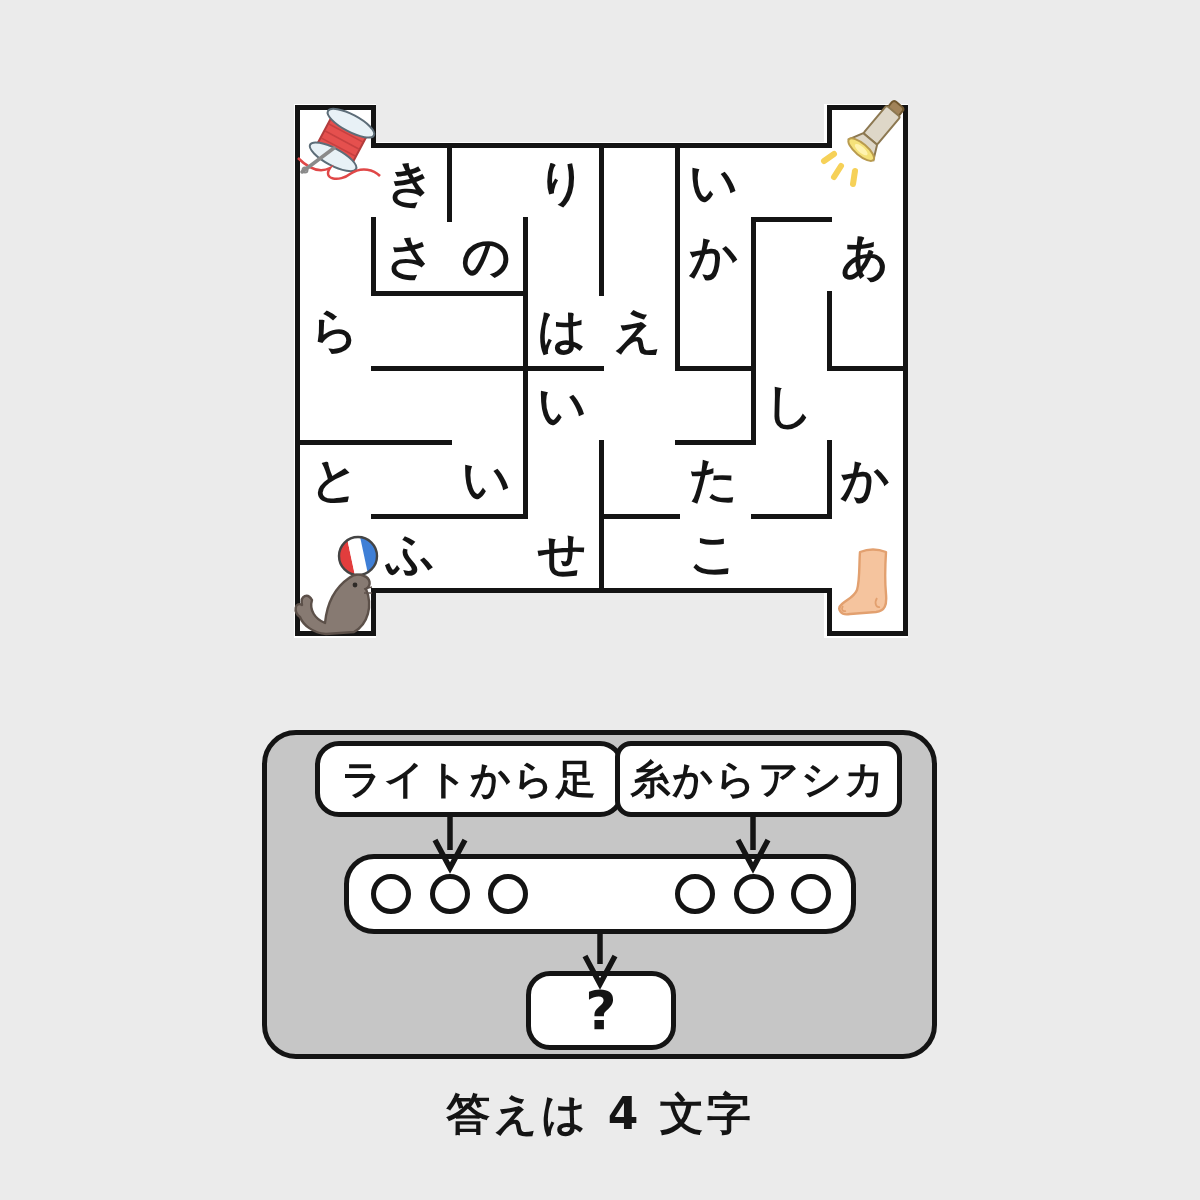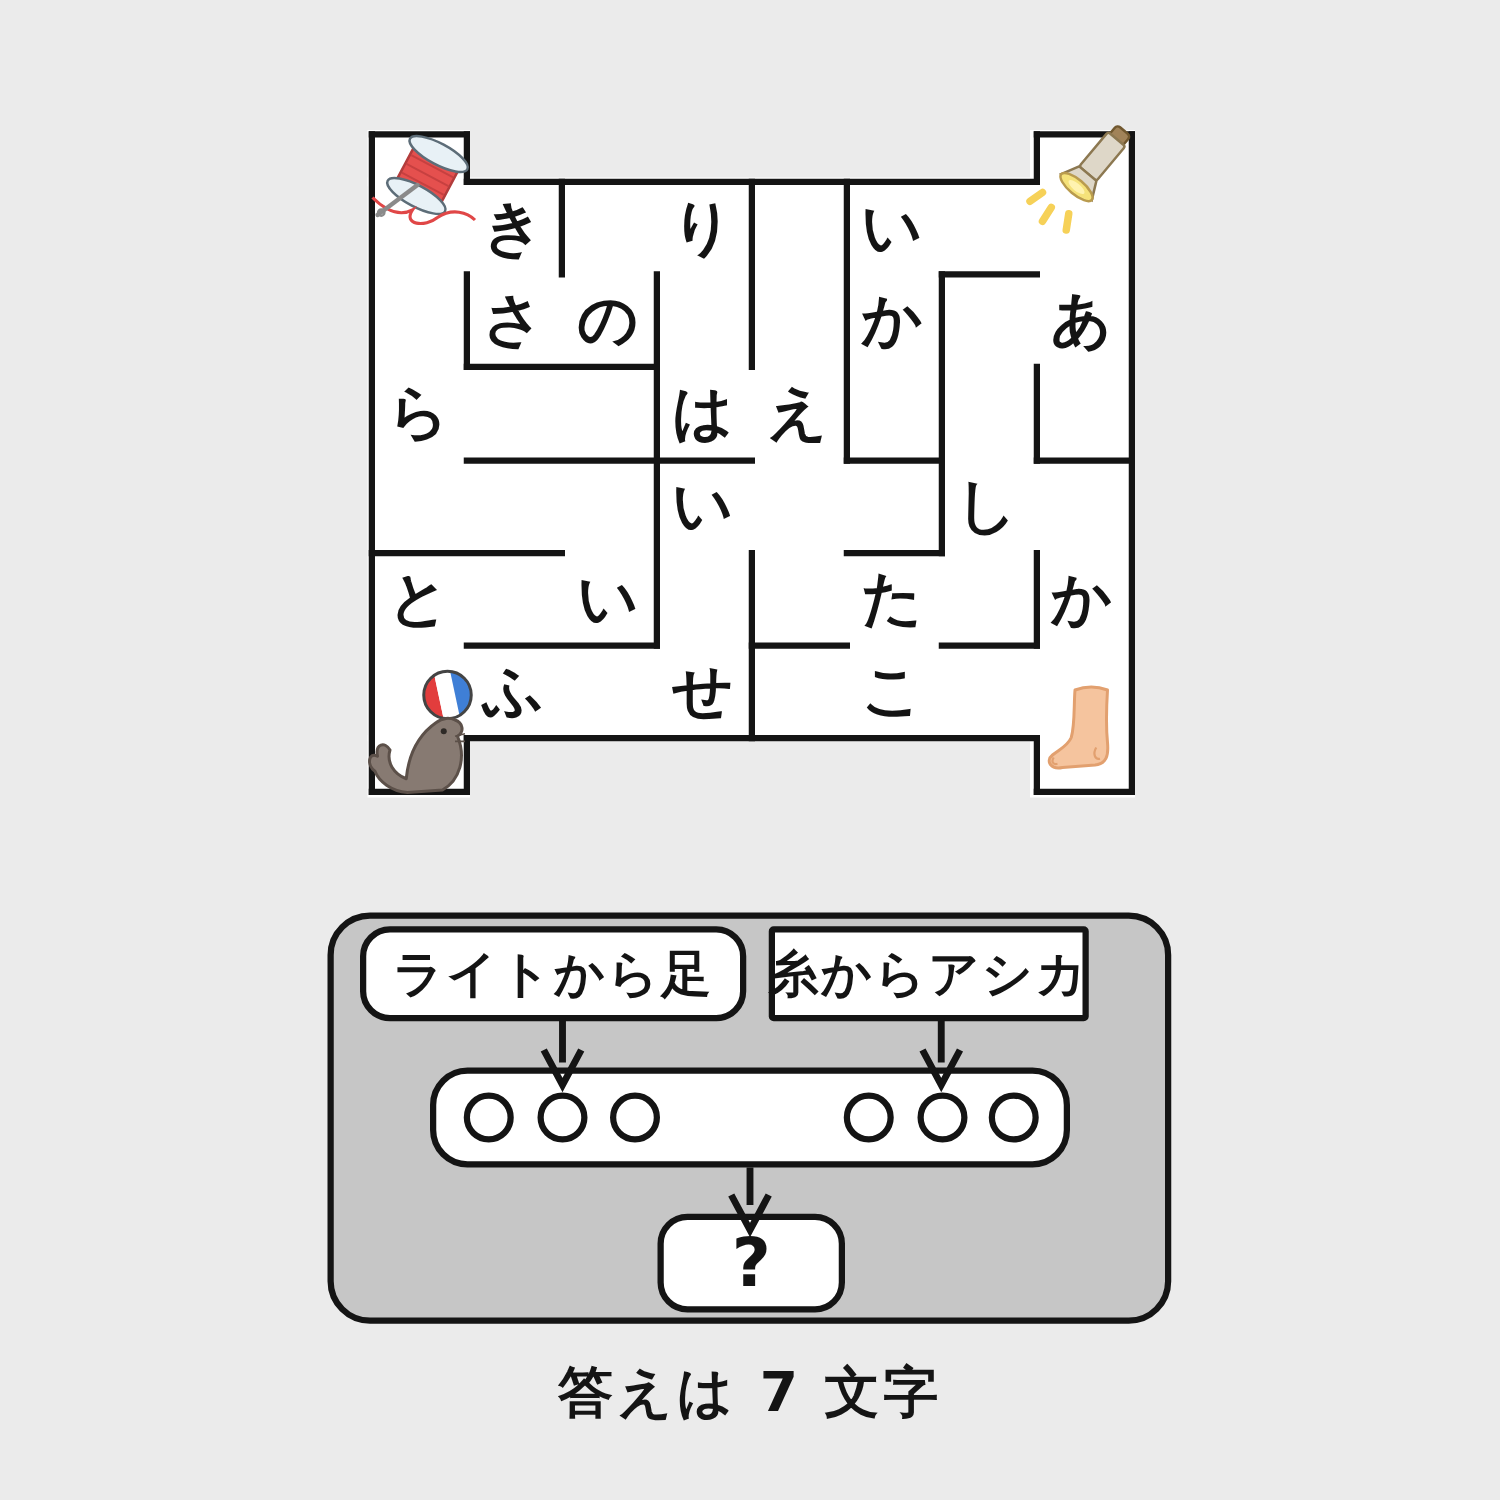--- a/index.html
+++ b/index.html
@@ -35,22 +35,22 @@
   
   #flow-panel{
     position:absolute;left:262px;top:730px;width:675px;height:329px;
     box-sizing:border-box;background:#c6c6c6;
     border:5px solid #141414;border-radius:34px;
   }
   .flow-box{
     position:absolute;box-sizing:border-box;background:#ffffff;
     border:5px solid #141414;display:flex;align-items:center;justify-content:center;
   }
-  #source-label-left{left:288px;top:741px;width:309px;height:76px;border-radius:24px;}
-  #source-label-right{left:615px;top:741px;width:256px;height:76px;border-radius:4px;}
+  #source-label-left{left:315px;top:741px;width:309px;height:76px;border-radius:24px;}
+  #source-label-right{left:615px;top:741px;width:287px;height:76px;border-radius:16px;}
   .flow-box .label-text{font-size:40px;font-weight:700;letter-spacing:2px;white-space:nowrap;}
   #circles-box{left:344px;top:854px;width:512px;height:80px;border-radius:30px;}
   #result-box{left:526px;top:971px;width:150px;height:79px;border-radius:24px;}
   #result-box .label-text{font-size:54px;letter-spacing:0;}
   .answer-circle{
     position:absolute;width:40px;height:40px;box-sizing:border-box;
     border:5px solid #141414;border-radius:50%;background:#ffffff;
   }
   #arrows-layer{position:absolute;left:240px;top:800px;width:720px;height:260px;}
 </style>
@@ -216,15 +216,15 @@
     <g stroke="#141414" stroke-width="5.5" fill="none">
       <line x1="210" y1="15" x2="210" y2="50"></line>
       <polyline points="195,40 210,68 225,40"></polyline>
       <line x1="513" y1="15" x2="513" y2="50"></line>
       <polyline points="498,40 513,68 528,40"></polyline>
       <line x1="360" y1="134" x2="360" y2="164"></line>
       <polyline points="345,156 360,184 375,156"></polyline>
     </g>
   </svg>
 
-  <div class="caption" id="answer-caption">答えは 7 文字</div>
+  <div class="caption" id="answer-caption">答えは 4 文字</div>
 
 </div>
 
 </body></html>

